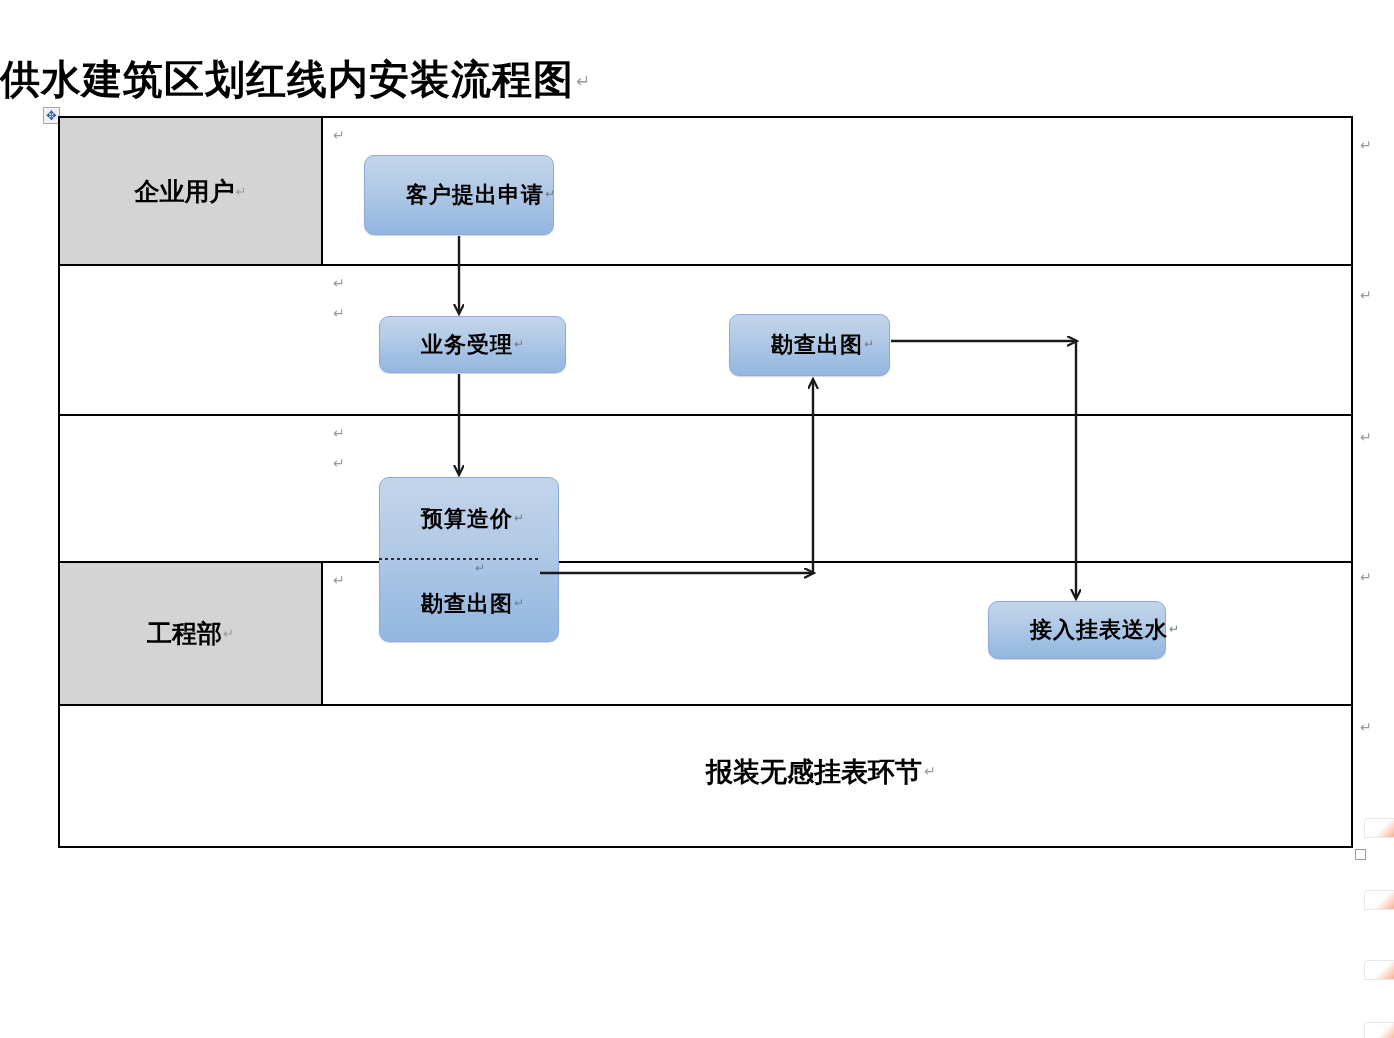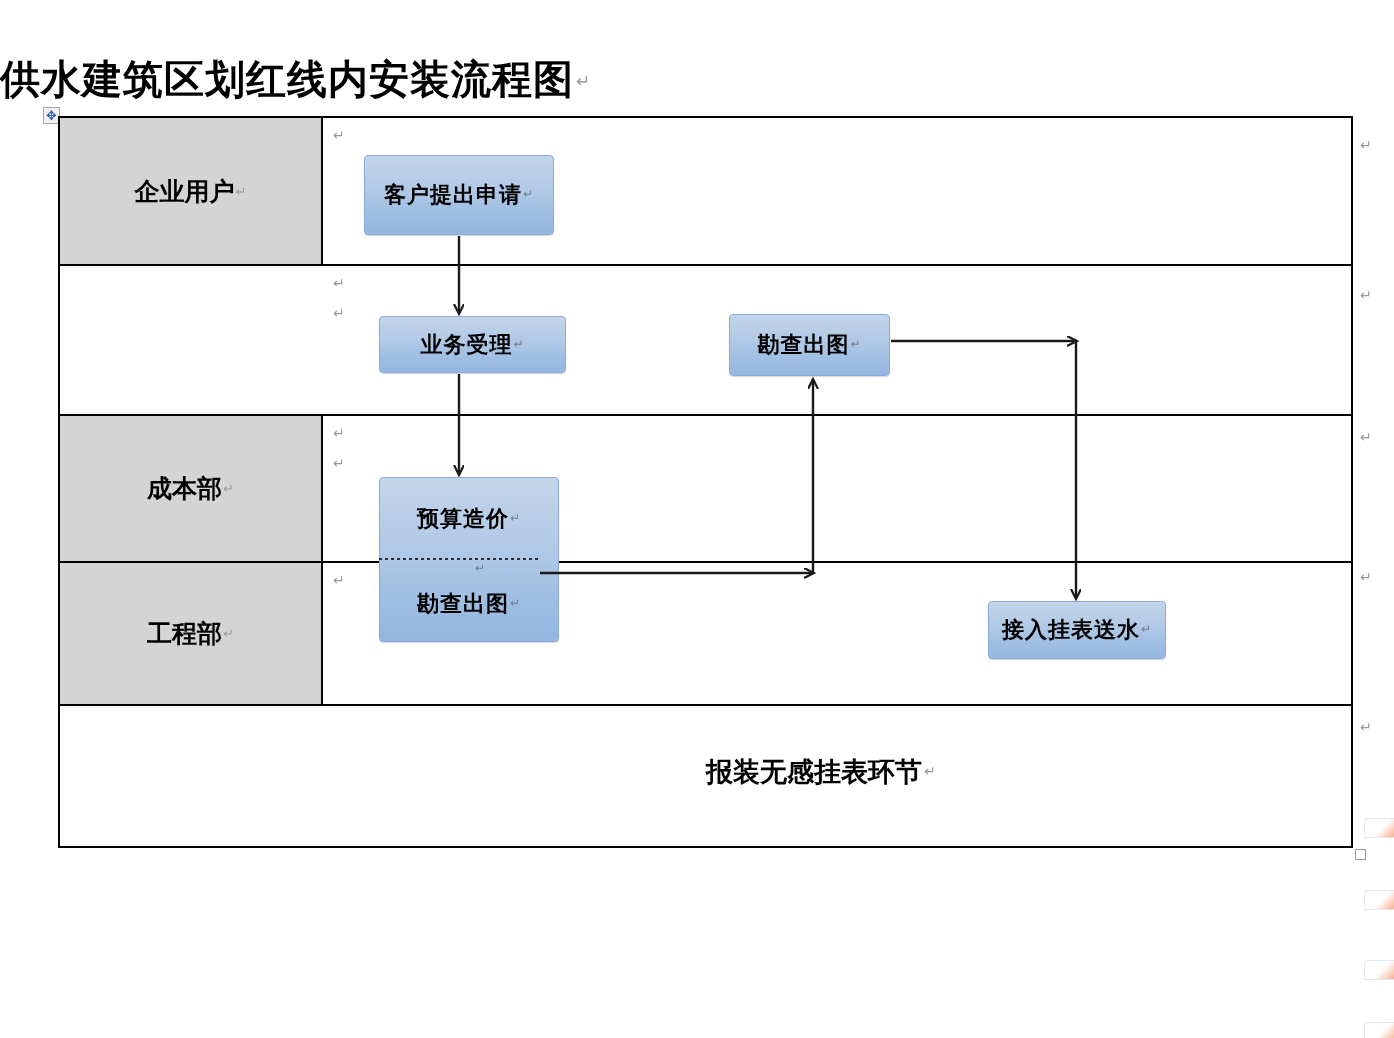--- a/index.html
+++ b/index.html
@@ -136,29 +136,30 @@
     position: absolute;
     font-size: 14px;
     color: #9a9a9a;
     font-family: "Liberation Sans", sans-serif;
     line-height: 1;
   }
 
   
   .proc-box {
     position: absolute;
-    border-radius: 4px;
+    border-radius: 10px;
     border: 1px solid #8eaadb;
     background: linear-gradient(180deg, #c2d5ea 0%, #b4cbe6 38%, #9dbde2 78%, #94b6df 100%);
     box-sizing: border-box;
     display: flex;
     flex-direction: column;
-    align-items: center;
+    align-items: flex-start;
     justify-content: center;
     box-shadow: 0 1px 1px rgba(120,140,165,0.35);
+    padding-left: 41px;
   }
   .proc-label {
     font-size: 22px;
     font-weight: bold;
     color: #000000;
     white-space: nowrap;
     letter-spacing: 1px;
   }
   .proc-label .pilcrow {
     font-size: 12px;
@@ -233,23 +234,20 @@
   </div>
 
   <div class="table-row" style="top:148px; height:150px;">
     <div class="row-content-cell">
       <span class="cell-pilcrow" style="left:10px; top:10px;">↵</span>
       <span class="cell-pilcrow" style="left:10px; top:40px;">↵</span>
     </div>
   </div>
 
   <div class="table-row" style="top:298px; height:147px;">
-    <div class="row-label-cell">
-      <div class="row-label-text"><span>成本部</span><span class="pilcrow">↵</span></div>
-    </div>
     <div class="row-content-cell">
       <span class="cell-pilcrow" style="left:10px; top:10px;">↵</span>
       <span class="cell-pilcrow" style="left:10px; top:40px;">↵</span>
     </div>
   </div>
 
   <div class="table-row" style="top:445px; height:143px;">
     <div class="row-label-cell">
       <div class="row-label-text"><span>工程部</span><span class="pilcrow">↵</span></div>
     </div>

